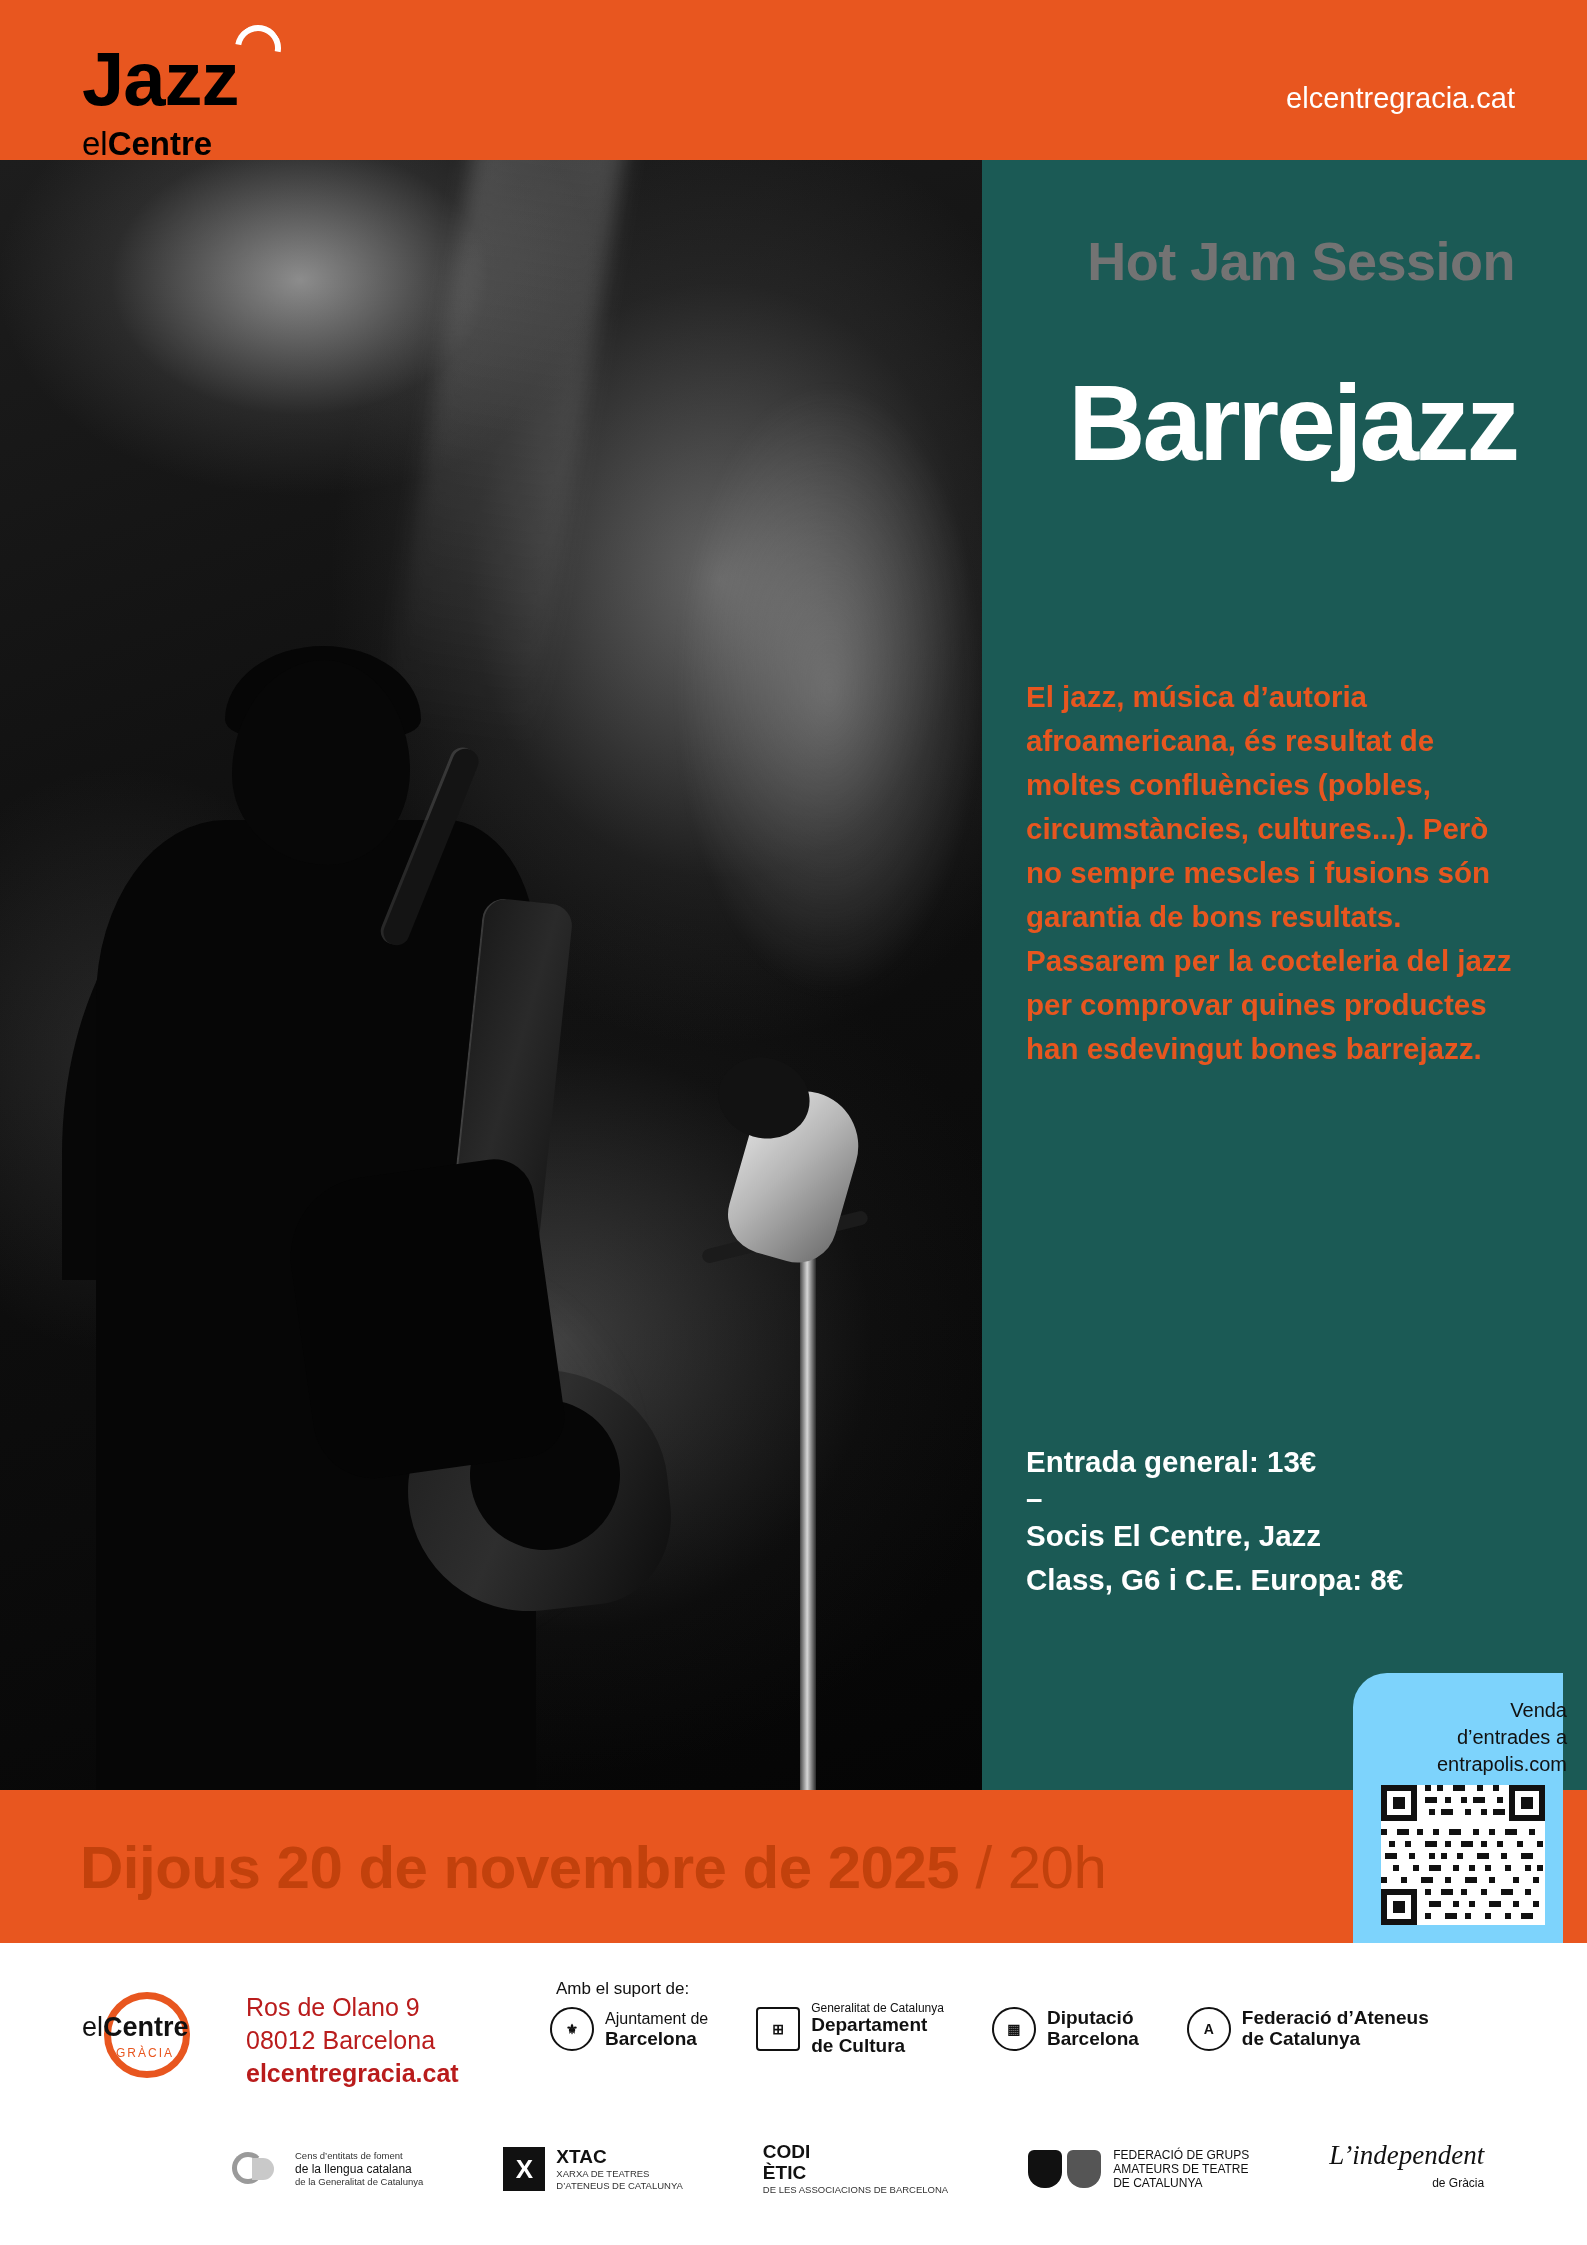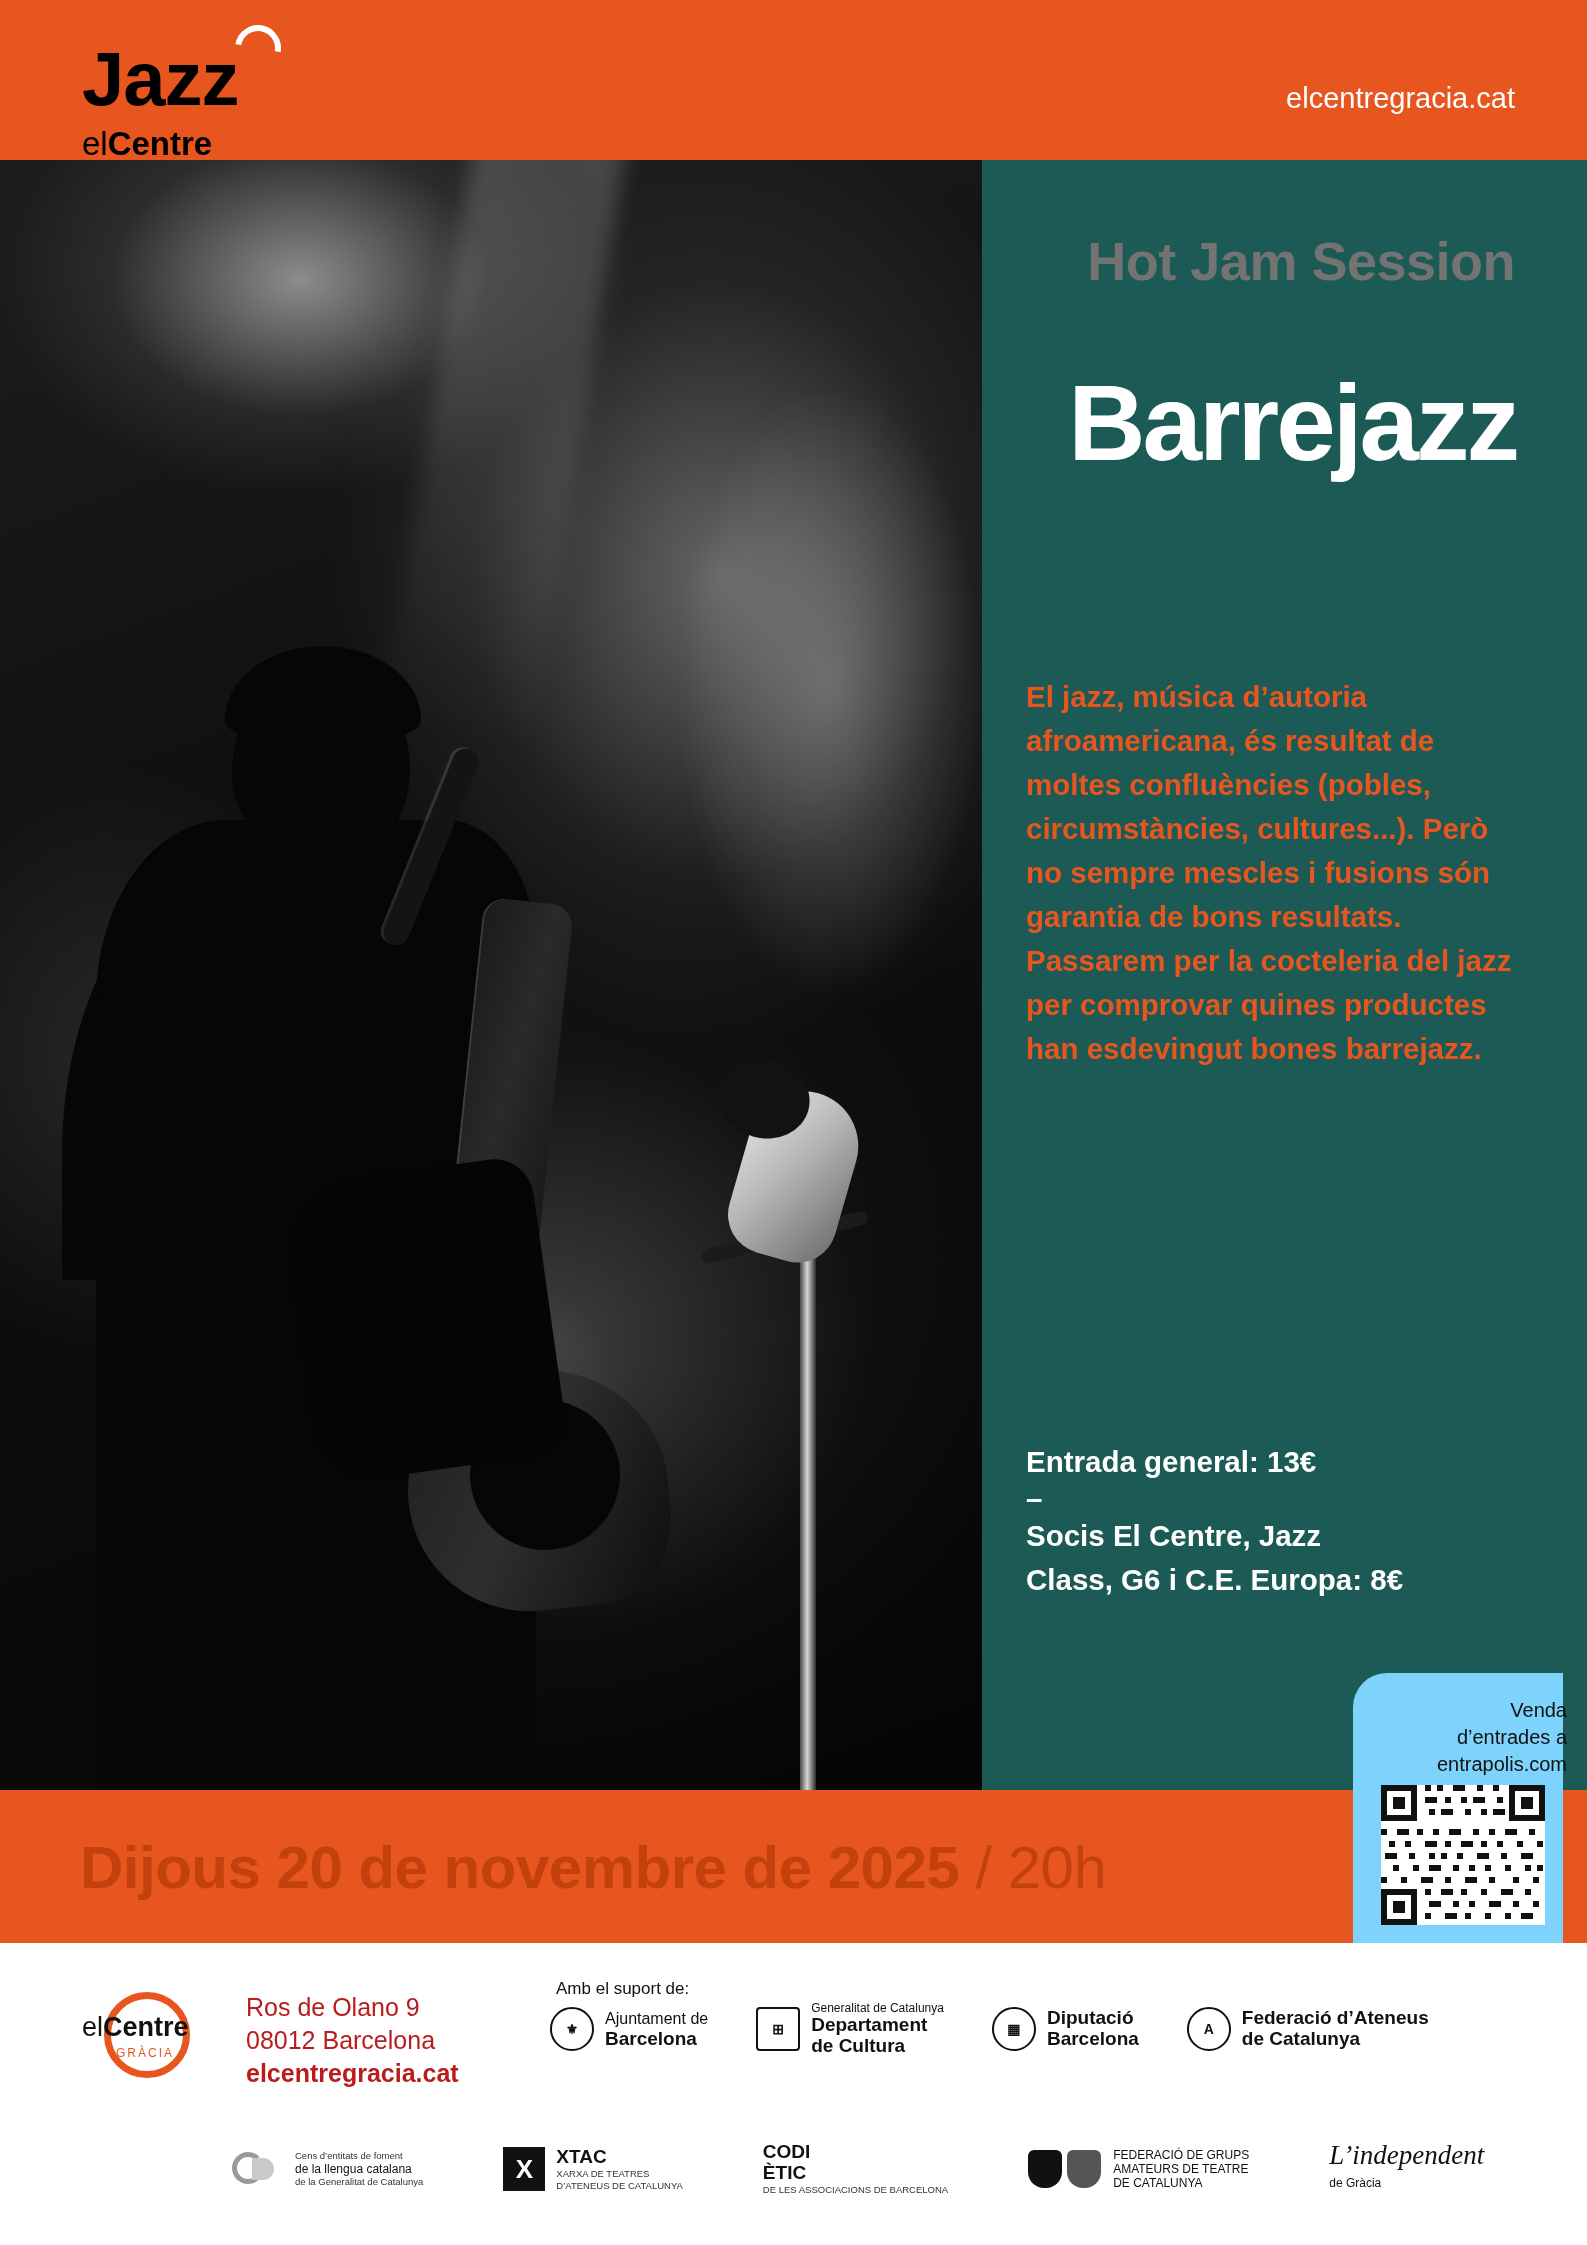--- a/index.html
+++ b/index.html
@@ -458,20 +458,21 @@
     font-style: italic;
     font-family: "Liberation Serif", serif;
     color: #111;
     line-height: 28px;
   }
   .indep .sub {
     display: block;
     font-size: 12px;
     font-style: normal;
     font-family: "Liberation Sans", sans-serif;
+    text-align: right;
   }
   .cens-mark {
     width: 52px; height: 38px;
     flex: 0 0 auto;
     position: relative;
   }
   .cens-mark .c1 {
     position:absolute; left:0; top:2px;
     width:32px; height:32px; border:5px solid #9a9a9a; border-radius:50%;
     border-right-color: transparent;

